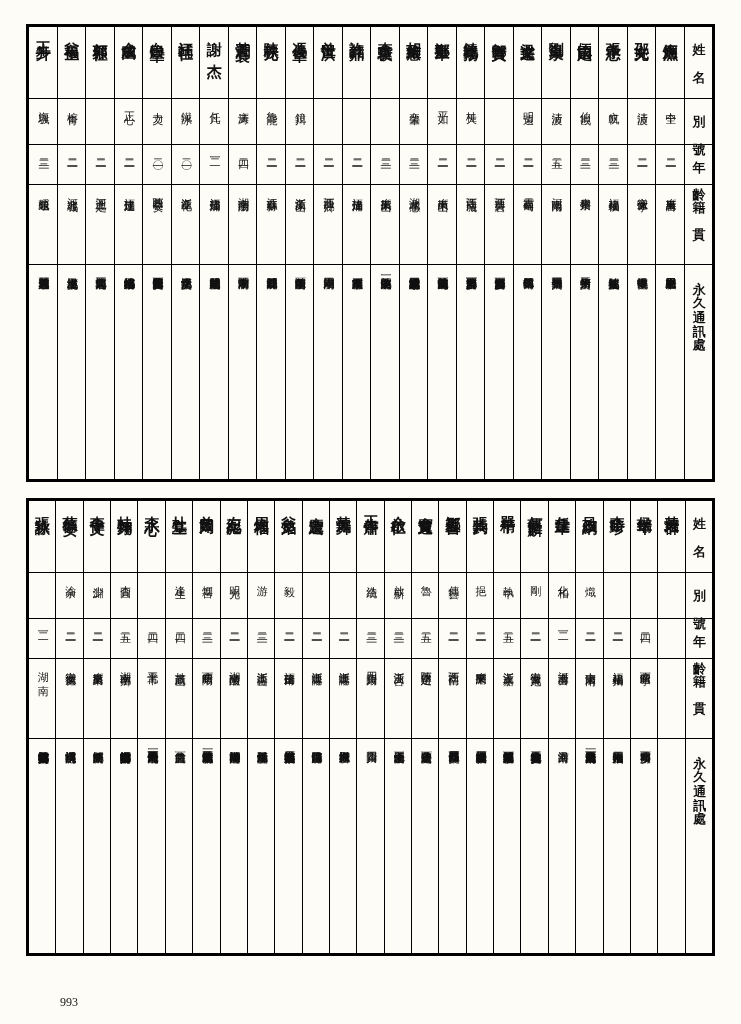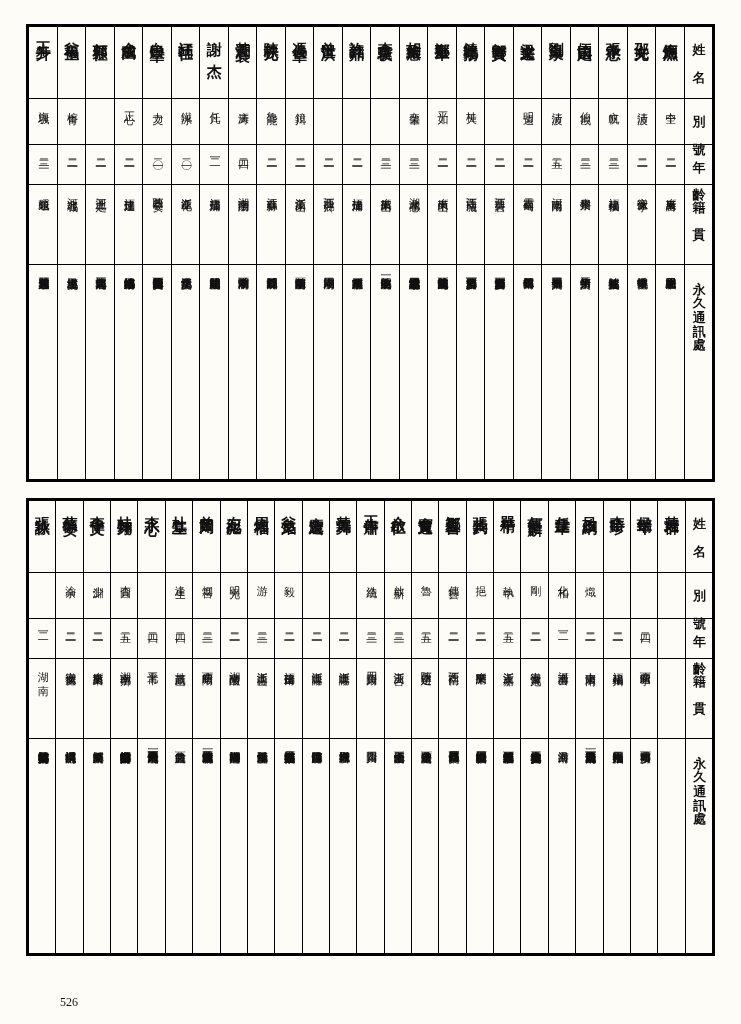--- a/index.html
+++ b/index.html
@@ -837,14 +837,14 @@
               <span class="v"></span>
             </td>
             <td class="label addr">
               <span class="v">永久通訊處</span>
             </td>
           </tr>
         </tbody>
     </table>
   </div>
 
-  <div class="pageno">526</div>
+  <div class="pageno">993</div>
 </div>
 
 </body></html>

